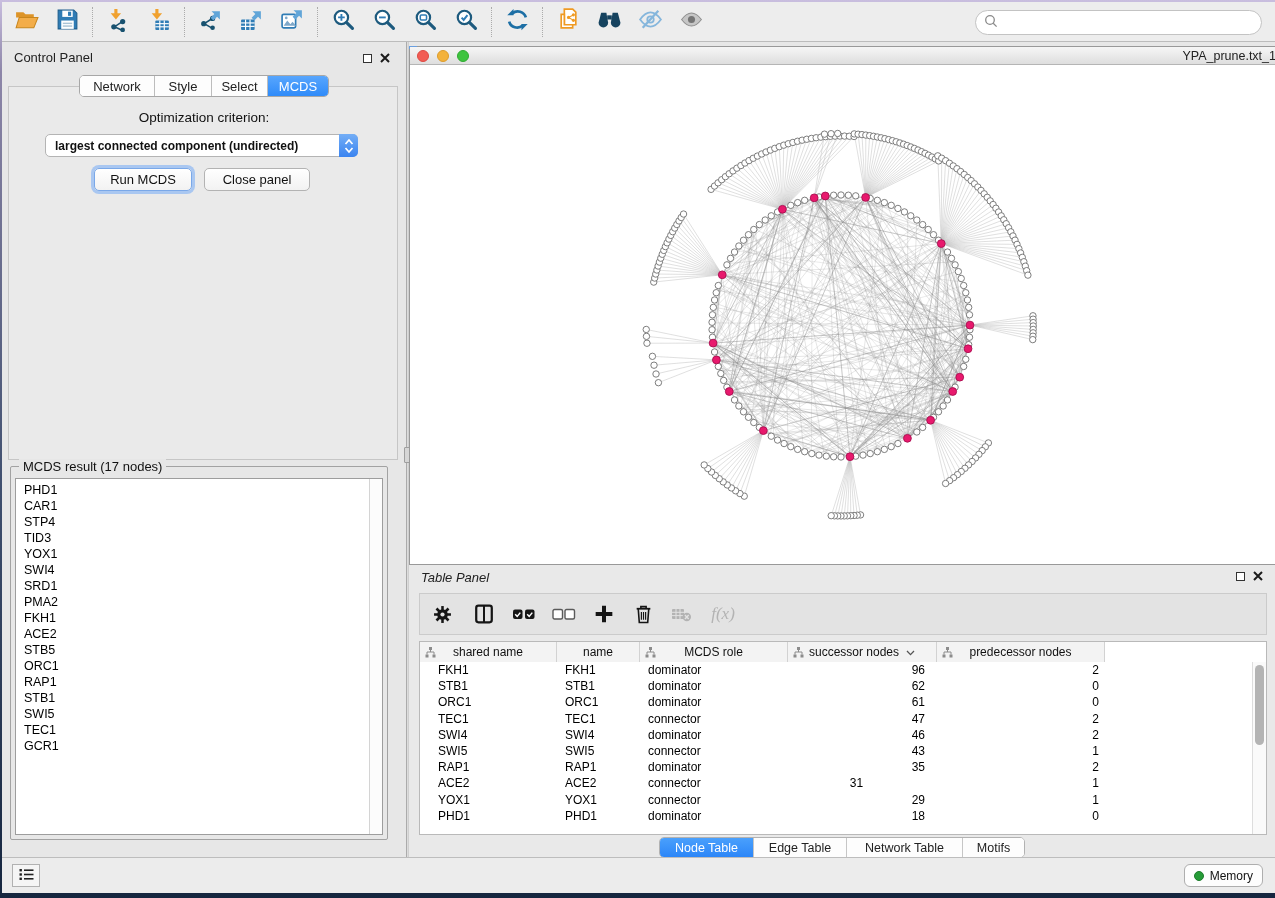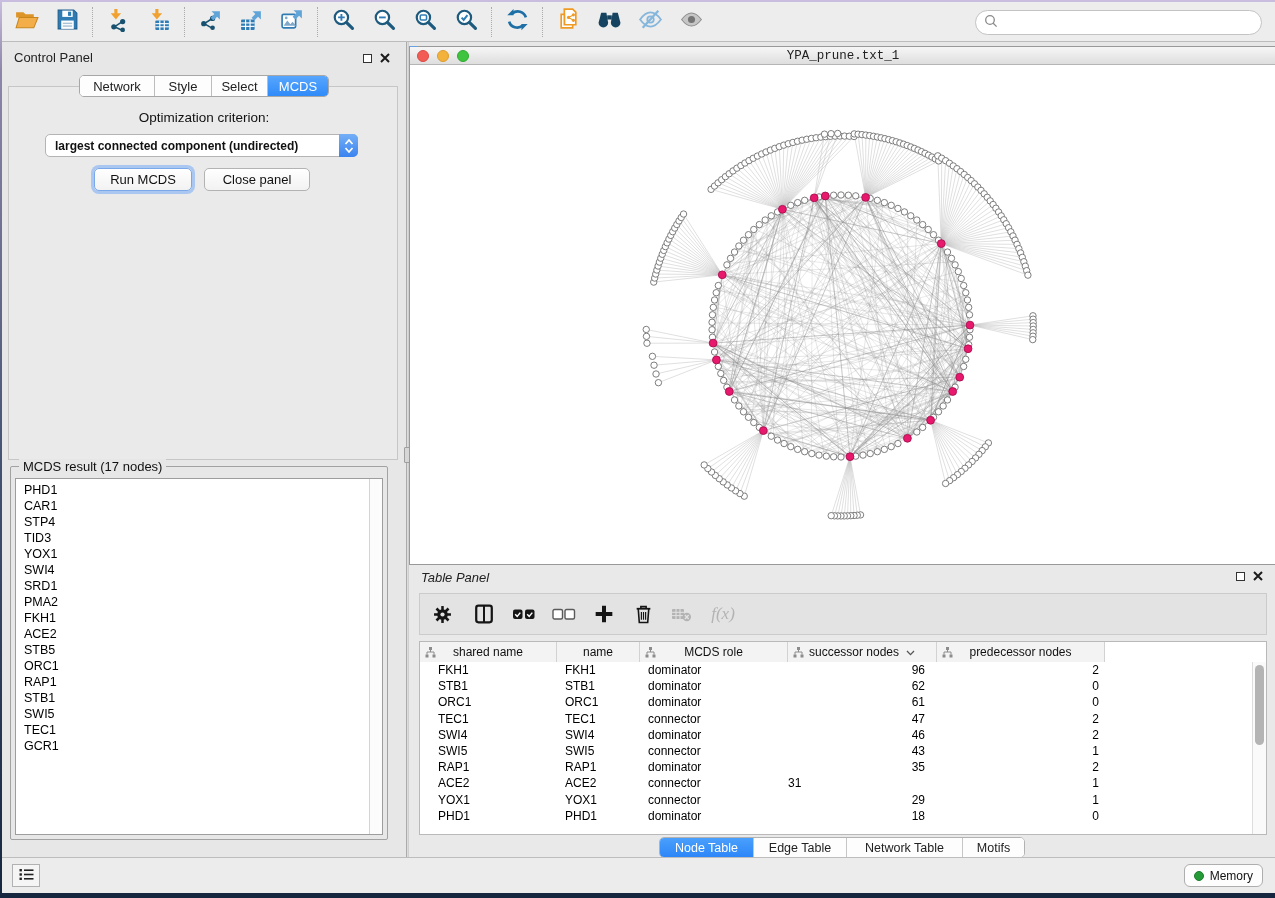--- a/index.html
+++ b/index.html
@@ -69,21 +69,21 @@
   
   #right-area { position:absolute; left:407px; top:40px; right:0; bottom:36px; background:#e7e7e7; }
 
   #network-frame { position:absolute; left:0; top:4px; width:868px; height:519px; border:1px solid #999;
                    background:#fff; }
   #net-titlebar { position:absolute; left:0; top:0; right:0; height:18px;
                   background:linear-gradient(180deg,#f6f6f6,#dedede); border-bottom:1px solid #b5b5b5;
                   display:flex; align-items:center; }
   #traffic { display:flex; gap:8px; margin-left:7px; }
   .tl { width:12px; height:12px; border-radius:50%; }
-  #net-title { position:absolute; left:0; right:0; text-align:center; font-size:12.5px; color:#222;font-family:Liberation Mono, monospace; }
+  #net-title { position:absolute; left:0; right:0; text-align:right; font-size:12.5px; color:#222; }
   #frame-corner { position:absolute; left:-1px; top:-1px; width:8px; height:3px; background:#6a9fe0; }
   #net-canvas { position:absolute; left:0; top:18px; width:866px; height:499px; }
   #net-canvas svg { display:block; }
 
   
   #table-panel { position:absolute; left:0; top:523px; right:0; height:299px; background:#e9e9e9; }
   #tp-title { position:absolute; top:5px; left:12px; font-size:13px; color:#222;font-style:italic; }
   #tp-winbtns { right:12px; top:6px; }
   #tp-toolbar { position:absolute; left:10px; top:28px; width:848px; height:42px; background:#e3e3e3;
                 border:1px solid #cbcbcb; display:flex; align-items:center; }
@@ -1380,21 +1380,21 @@
               <div class="tcell" style="width: 137px; padding-left: 18px;">RAP1</div>
               <div class="tcell" style="width: 83px; padding-left: 8px;">RAP1</div>
               <div class="tcell" style="width: 148px; padding-left: 8px;">dominator</div>
               <div class="tcell" style="width: 149px; text-align: right; padding-right: 12px;">35</div>
               <div class="tcell" style="width: 168px; text-align: right; padding-right: 6px;">2</div>
             </div>
             <div class="trow">
               <div class="tcell" style="width: 137px; padding-left: 18px;">ACE2</div>
               <div class="tcell" style="width: 83px; padding-left: 8px;">ACE2</div>
               <div class="tcell" style="width: 148px; padding-left: 8px;">connector</div>
-              <div class="tcell" style="width: 149px; text-align: left; padding-right: 12px;">31</div>
+              <div class="tcell" style="width: 149px; text-align: center; padding-right: 12px;">31</div>
               <div class="tcell" style="width: 168px; text-align: right; padding-right: 6px;">1</div>
             </div>
             <div class="trow">
               <div class="tcell" style="width: 137px; padding-left: 18px;">YOX1</div>
               <div class="tcell" style="width: 83px; padding-left: 8px;">YOX1</div>
               <div class="tcell" style="width: 148px; padding-left: 8px;">connector</div>
               <div class="tcell" style="width: 149px; text-align: right; padding-right: 12px;">29</div>
               <div class="tcell" style="width: 168px; text-align: right; padding-right: 6px;">1</div>
             </div>
             <div class="trow">

